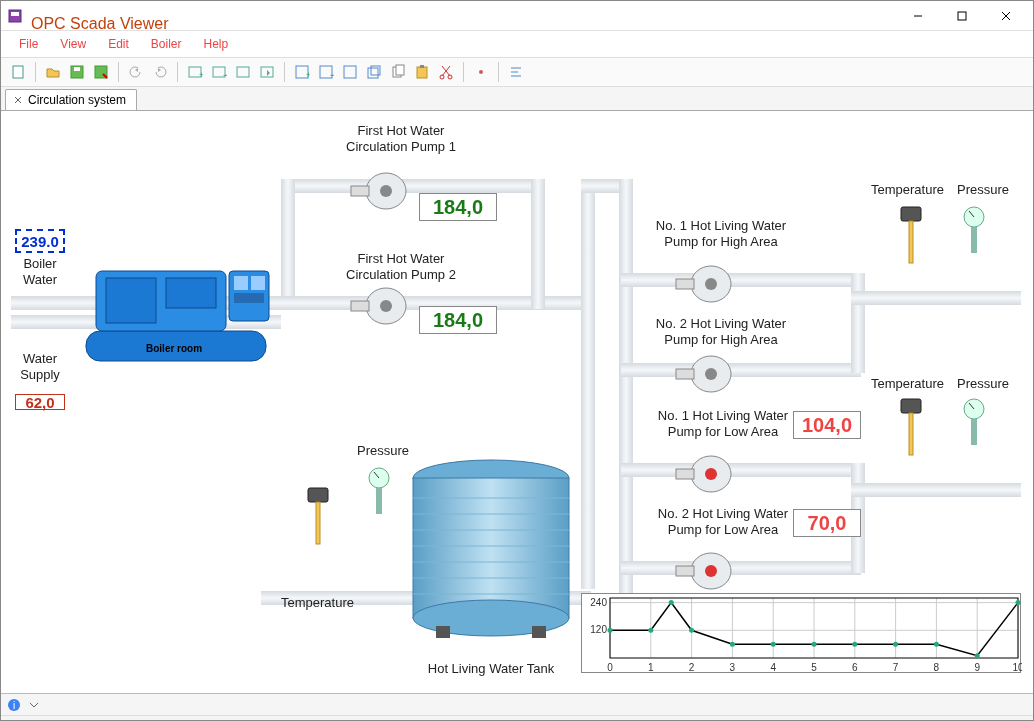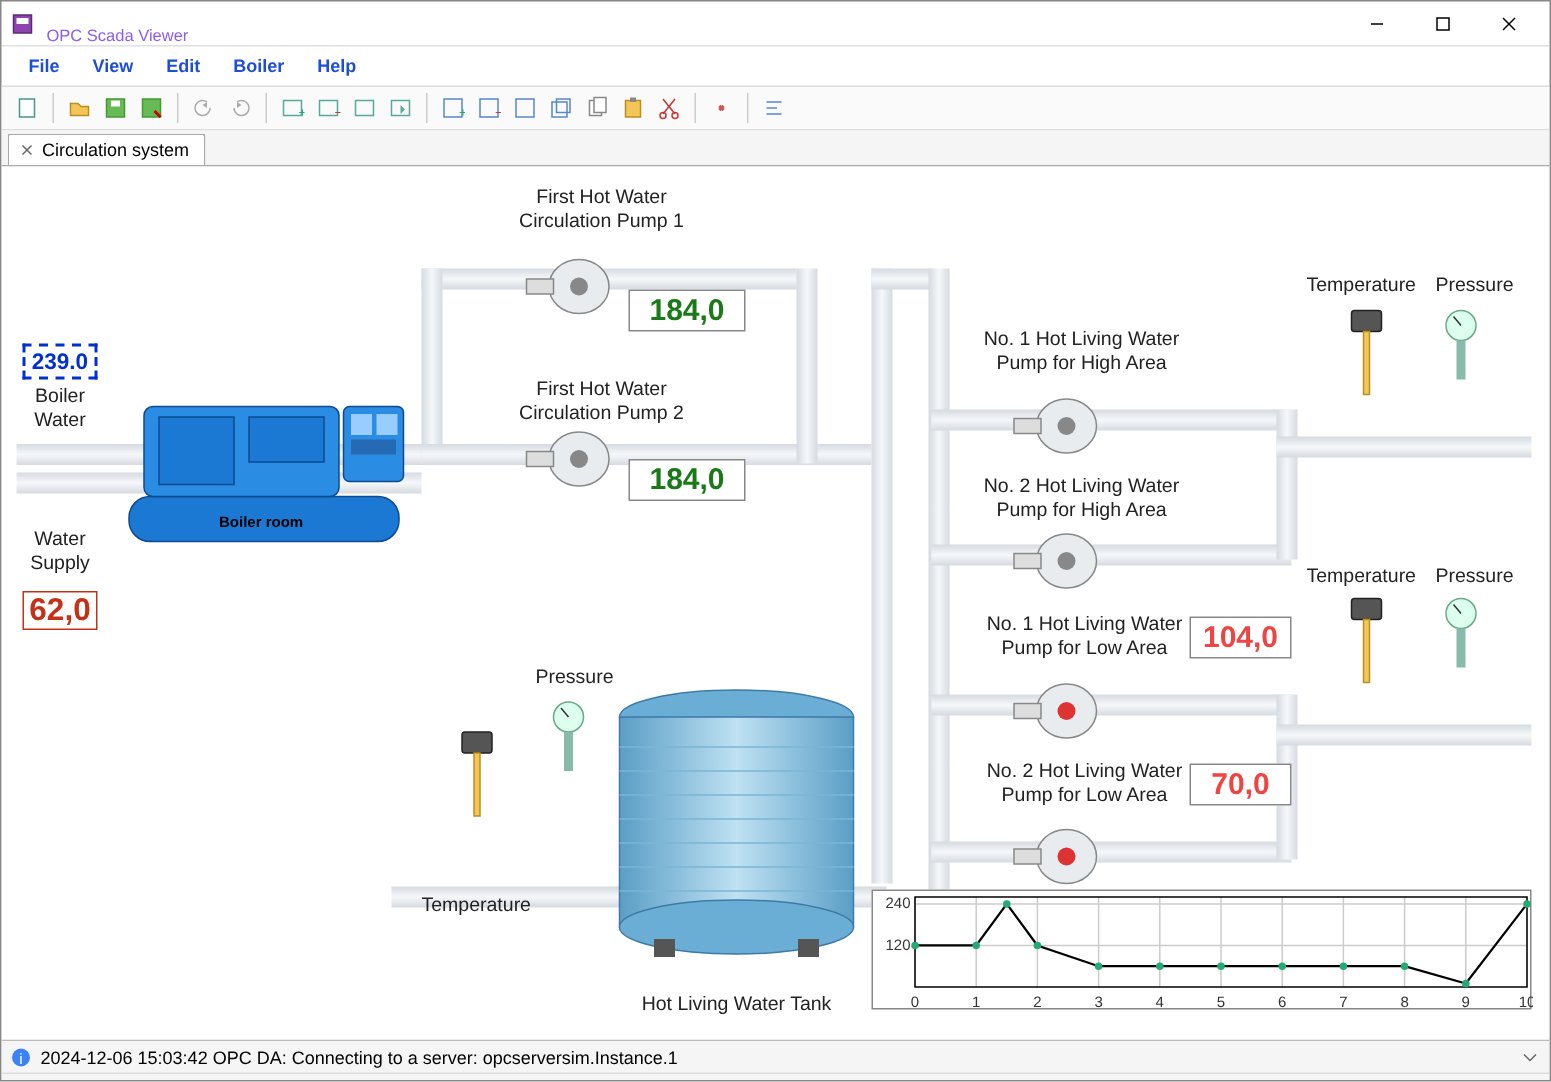--- a/index.html
+++ b/index.html
@@ -1,23 +1,23 @@
 <!DOCTYPE html>
 <html><head>
 <meta charset="utf-8">
 <style>
   * { box-sizing: border-box; margin: 0; padding: 0; }
   body { font-family: "Segoe UI", Tahoma, Arial, sans-serif; font-size: 12px; background: #fff; color: #000; width: 1034px; height: 721px; overflow: hidden; border: 1px solid #888; }
   .titlebar { display: flex; align-items: center; height: 30px; padding: 0 6px; border-bottom: 1px solid #e0e0e0; }
   .titlebar .app-icon { width: 16px; height: 16px; margin-right: 8px; }
-  .titlebar .title { flex: 1; font-size: 11px; color: #8b5cf6; margin-top: 16px; }
+  .titlebar .title { flex: 1; font-size: 16px; color: #c2410c; margin-top: 16px; }
   .winbtns { display: flex; gap: 2px; }
   .winbtn { width: 42px; height: 26px; display: flex; align-items: center; justify-content: center; }
   .menubar { display: flex; gap: 2px; padding: 4px 8px; border-bottom: 1px solid #ddd; }
-  .menuitem { padding: 2px 10px; color: #1d4ed8; font-weight: bold; }
+  .menuitem { padding: 2px 10px; color: #ef4444; }
   .toolbar { display: flex; align-items: center; gap: 2px; padding: 3px 6px; border-bottom: 1px solid #ddd; background: #fafafa; }
   .tbtn { width: 22px; height: 22px; display: flex; align-items: center; justify-content: center; border: 1px solid transparent; }
   .tsep { width: 1px; height: 20px; background: #ccc; margin: 0 4px; }
   .tabbar { display: flex; border-bottom: 1px solid #aaa; padding: 2px 4px 0 4px; background: #f5f5f5; }
   .tab { display: flex; align-items: center; padding: 3px 10px 3px 6px; border: 1px solid #aaa; border-bottom: none; border-radius: 2px 2px 0 0; background: #fff; }
   .tab .tab-x { width: 12px; height: 12px; margin-right: 4px; display: flex; align-items: center; justify-content: center; }
   .canvas { position: relative; width: 100%; height: 582px; background: #fff; overflow: hidden; }
   .label { position: absolute; text-align: center; color: #222; line-height: 1.25; font-size: 13px; }
   .readout { position: absolute; border: 1px solid #888; background: #fff; font-size: 20px; font-weight: bold; text-align: right; display: flex; align-items: center; justify-content: center; }
   .readout.green { color: #1a7a17; }
@@ -340,21 +340,21 @@
   <span class="label" style="left:652px;top:297px;width:140px;white-space:pre-line">No. 1 Hot Living Water
 Pump for Low Area</span>
   <span class="label" style="left:652px;top:395px;width:140px;white-space:pre-line">No. 2 Hot Living Water
 Pump for Low Area</span>
   <span class="label" style="left:870px;top:71px">Temperature</span>
   <span class="label" style="left:956px;top:71px">Pressure</span>
   <span class="label" style="left:870px;top:265px">Temperature</span>
   <span class="label" style="left:956px;top:265px">Pressure</span>
 
   <div class="readout blue" style="left:14px;top:118px;width:50px;height:24px;font-size:15px">239.0</div>
-  <div class="readout red" style="left:14px;top:283px;width:50px;height:26px;font-size:21px">62,0</div>
+  <div class="readout red" style="left:14px;top:283px;width:50px;height:16px;font-size:15px">62,0</div>
   <div class="readout green" style="left:418px;top:82px;width:78px;height:28px">184,0</div>
   <div class="readout green" style="left:418px;top:195px;width:78px;height:28px">184,0</div>
   <div class="readout purple" style="left:792px;top:300px;width:68px;height:28px">104,0</div>
   <div class="readout purple" style="left:792px;top:398px;width:68px;height:28px">70,0</div>
 
   <div style="position:absolute;left:580px;top:482px;width:440px;height:80px;border:1px solid #888;background:#fff">
     <svg id="chart-svg" width="440" height="80">
         <line x1="28" y1="4" x2="28" y2="64" stroke="#ccc"></line>
         <text x="28" y="77" font-size="10" text-anchor="middle" fill="#333">0</text>
         <line x1="68.80000000000001" y1="4" x2="68.80000000000001" y2="64" stroke="#ccc"></line>
@@ -399,21 +399,20 @@
   </div>
 </div>
 
 <div class="statusbar">
   <span class="info-icon">
       <svg width="14" height="14">
         <circle cx="7" cy="7" r="6" fill="#3b82f6"></circle>
         <text x="7" y="11" font-size="10" fill="#fff" text-anchor="middle">i</text>
       </svg>
     </span>
-  <span style="flex:1">2024-12-06 15:03:42 OPC DA: Connecting to a server: opcserversim.Instance.1</span>
   <span>
       <svg width="14" height="14">
         <path d="M3 5l4 4 4-4" fill="none" stroke="#666"></path>
       </svg>
     </span>
 </div>
 <div class="timebar">
   <span>06.12.2024 15:03:49</span>
 </div>
 

